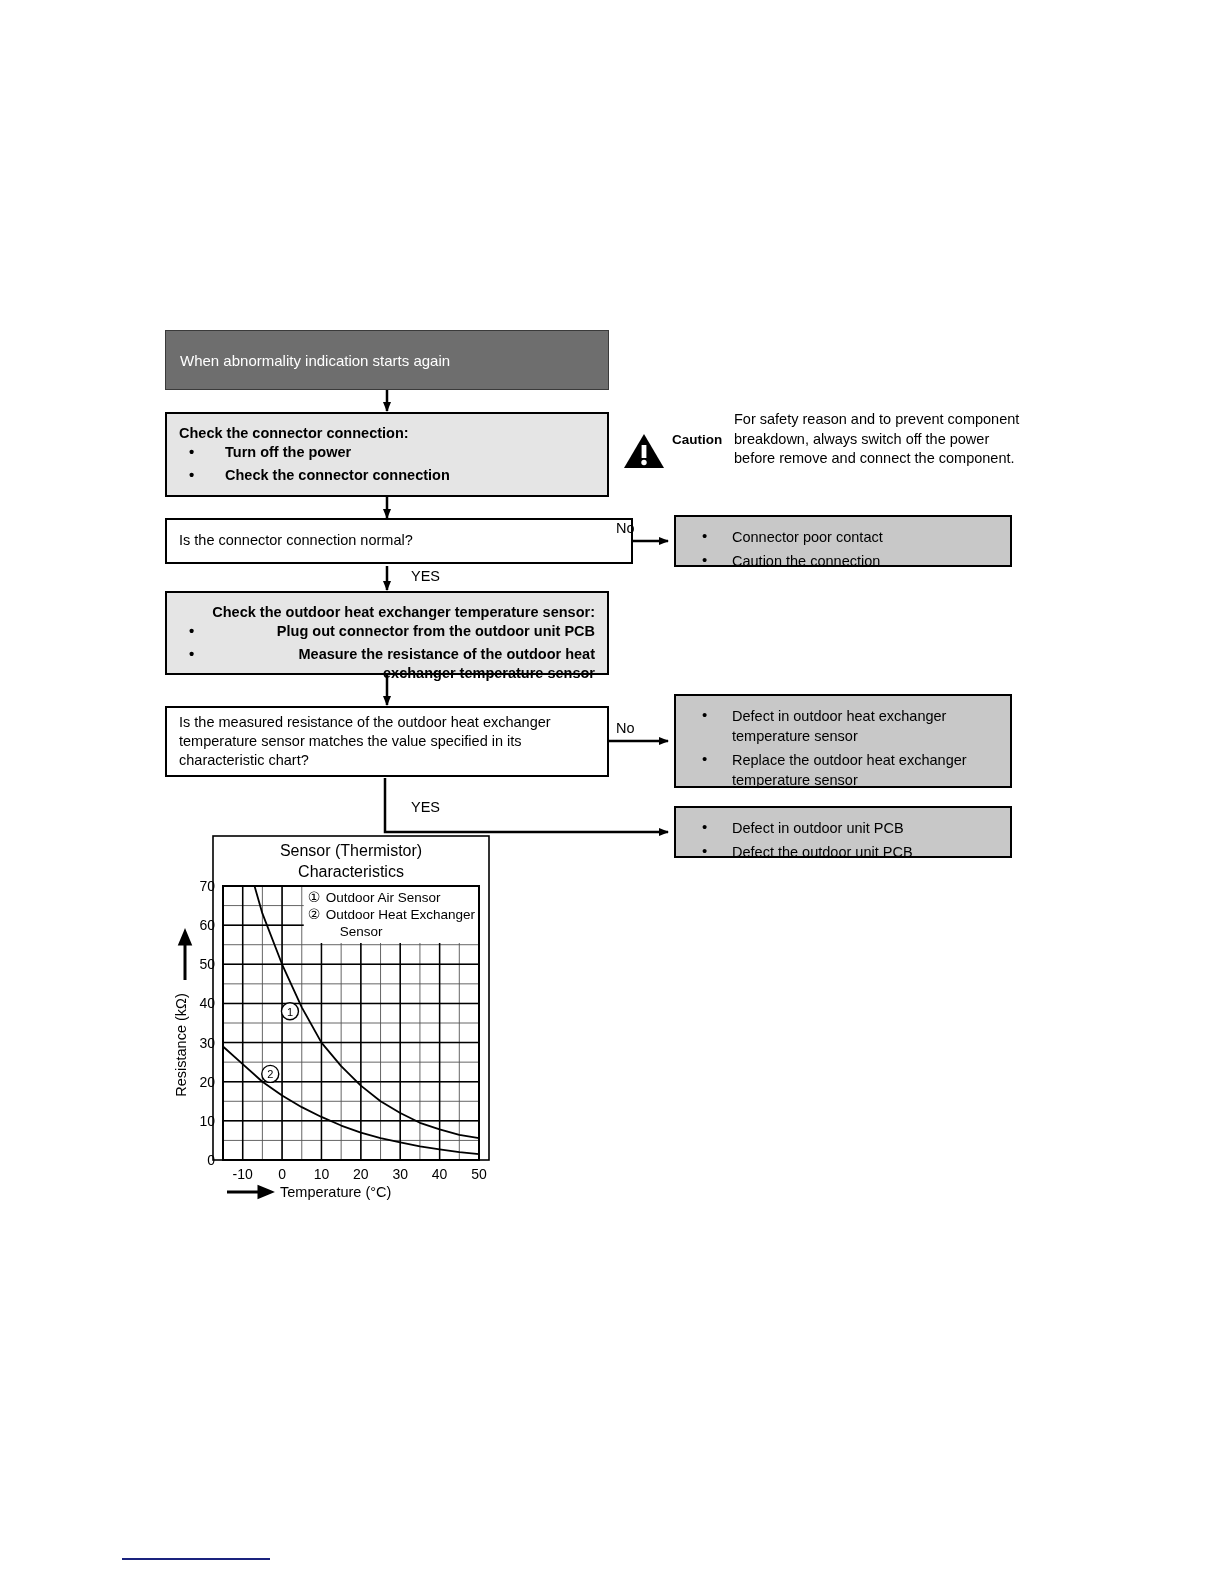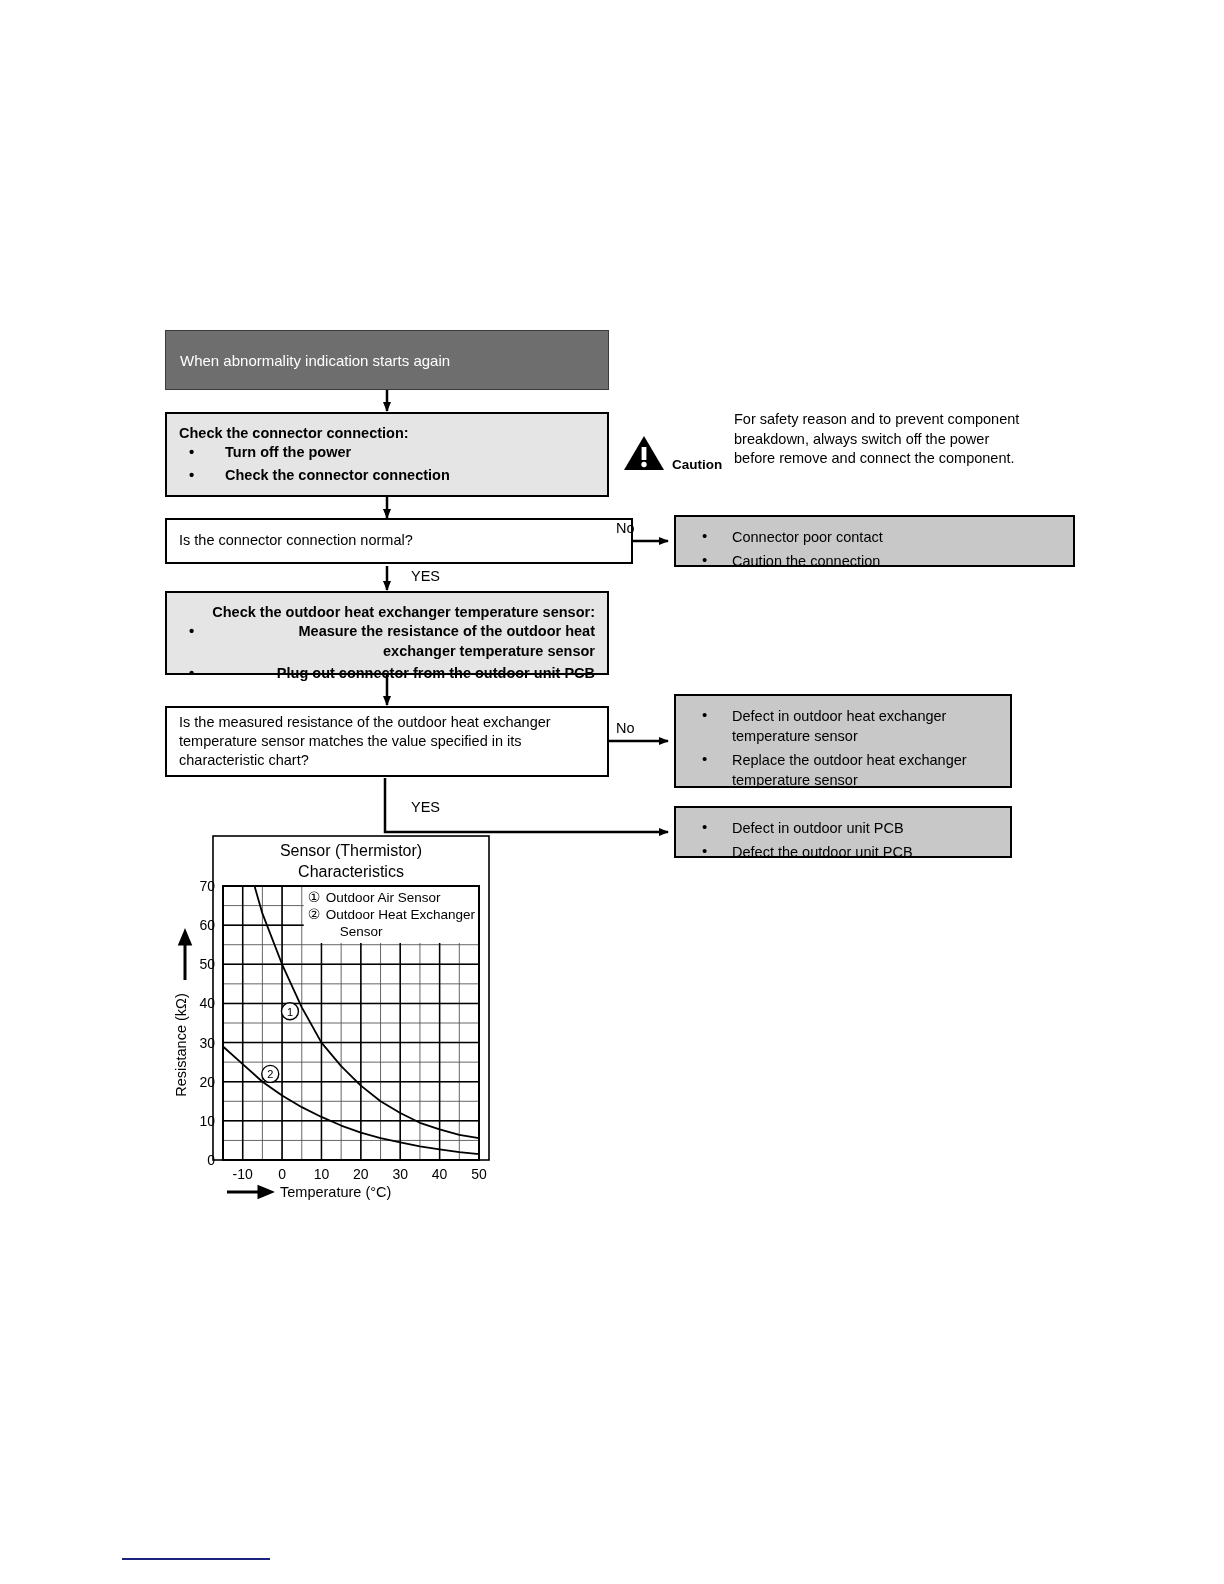--- a/index.html
+++ b/index.html
@@ -110,21 +110,21 @@
   .caution-wrap {
     position: absolute;
     left: 622px; top: 410px;
     width: 400px; height: 90px;
   }
   .caution-sign {
     position: absolute;
     left: 0px; top: 22px;
     width: 112px; height: 40px;
     display: flex;
-    align-items: flex-end;
+    align-items: flex-start;
     gap: 6px;
   }
   .caution-label {
     font-size: 13.5px;
     font-weight: bold;
   }
   .caution-text {
     position: absolute;
     left: 112px; top: 0px;
     width: 288px;
@@ -190,32 +190,32 @@
     </div>
     <div class="caution-text">For safety reason and to prevent component breakdown, always switch off the power before remove and connect the component.</div>
   </div>
 
   <div class="q-box" style="left:165px; top:518px; width:468px; height:46px;">
     <span>Is the connector connection normal?</span>
   </div>
   <div class="edge-label" style="left:616px; top:521px;">No</div>
   <div class="edge-label" style="left:411px; top:569px;">YES</div>
 
-  <div class="result-box" style="left:674px; top:515px; width:401px; height:52px;">
+  <div class="result-box" style="left:674px; top:515px; width:338px; height:52px;">
     <ul class="rlist">
       <li>Connector poor contact</li>
       <li>Caution the connection</li>
     </ul>
   </div>
 
   <div class="proc-box" style="left:165px; top:591px; width:444px; height:84px;text-align:right;">
     <div>Check the outdoor heat exchanger temperature sensor:</div>
     <ul class="blist">
+      <li>Plug out connector from the outdoor unit PCB</li>
       <li>Measure the resistance of the outdoor heat exchanger temperature sensor</li>
-      <li>Plug out connector from the outdoor unit PCB</li>
     </ul>
   </div>
 
   <div class="q-box" style="left:165px; top:706px; width:444px; height:71px;">
     <span>Is the measured resistance of the outdoor heat exchanger temperature sensor matches the value specified in its characteristic chart?</span>
   </div>
   <div class="edge-label" style="left:616px; top:721px;">No</div>
   <div class="edge-label" style="left:411px; top:800px;">YES</div>
 
   <div class="result-box" style="left:674px; top:694px; width:338px; height:94px;">

